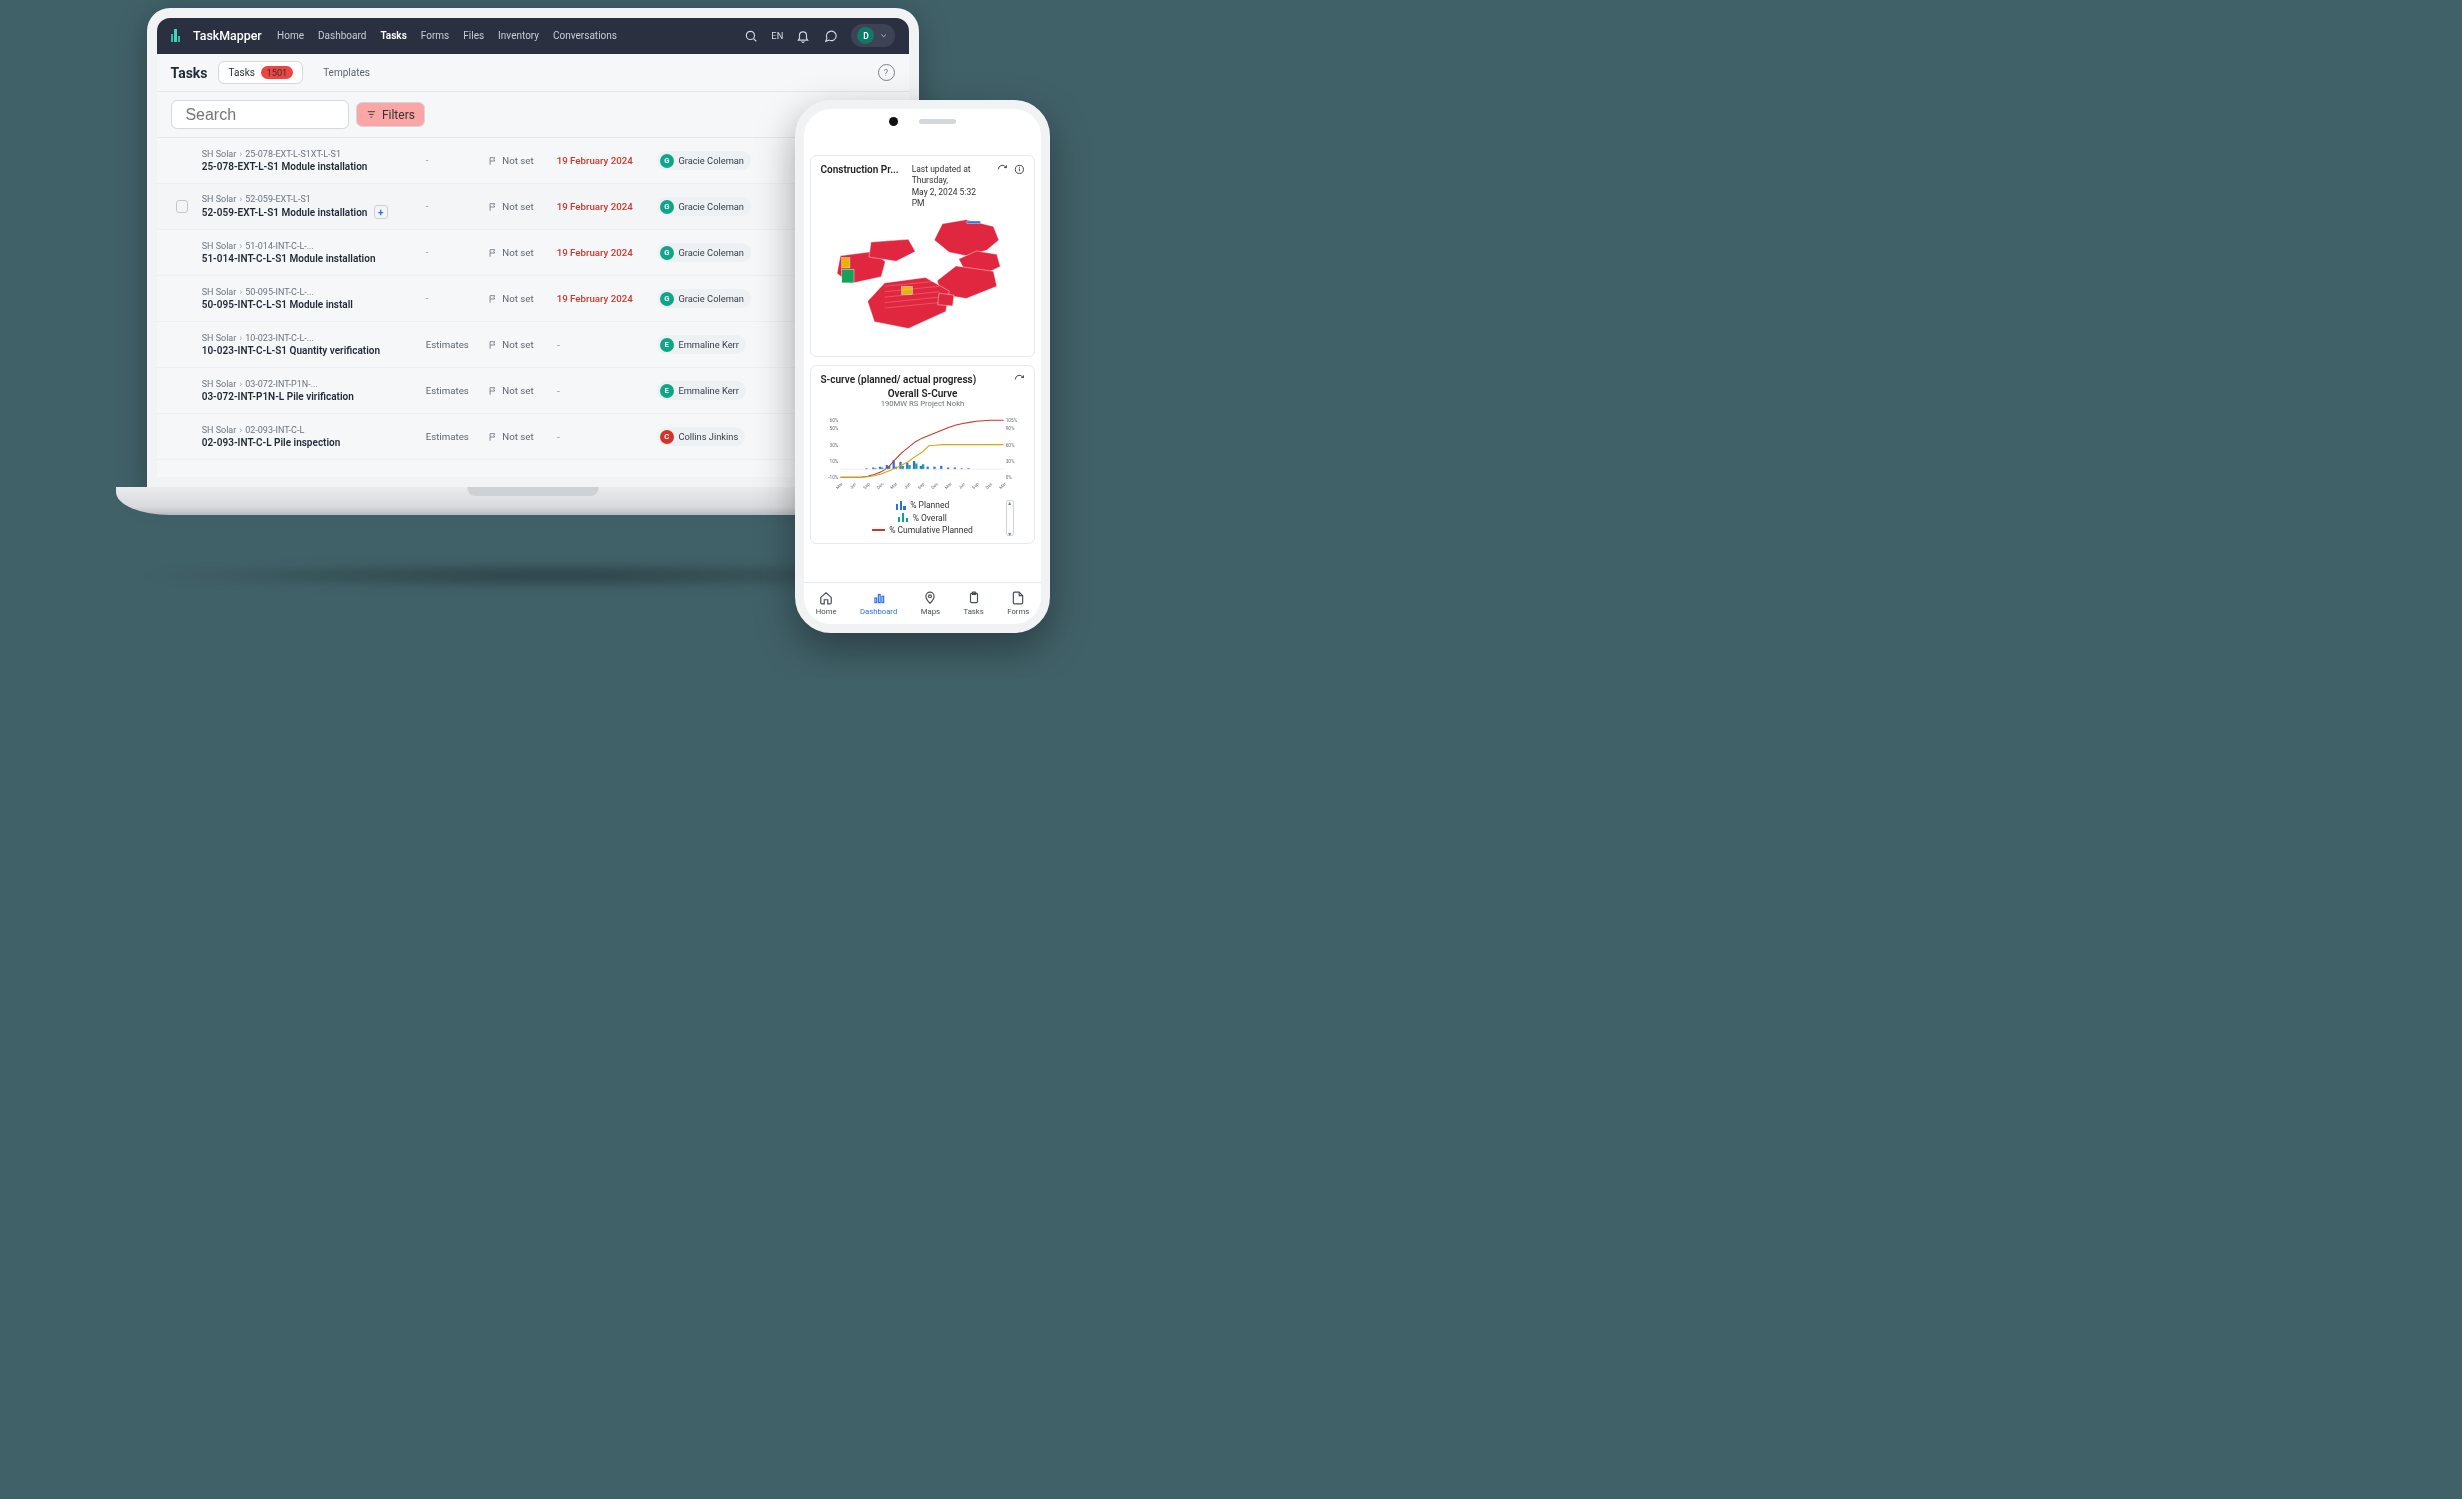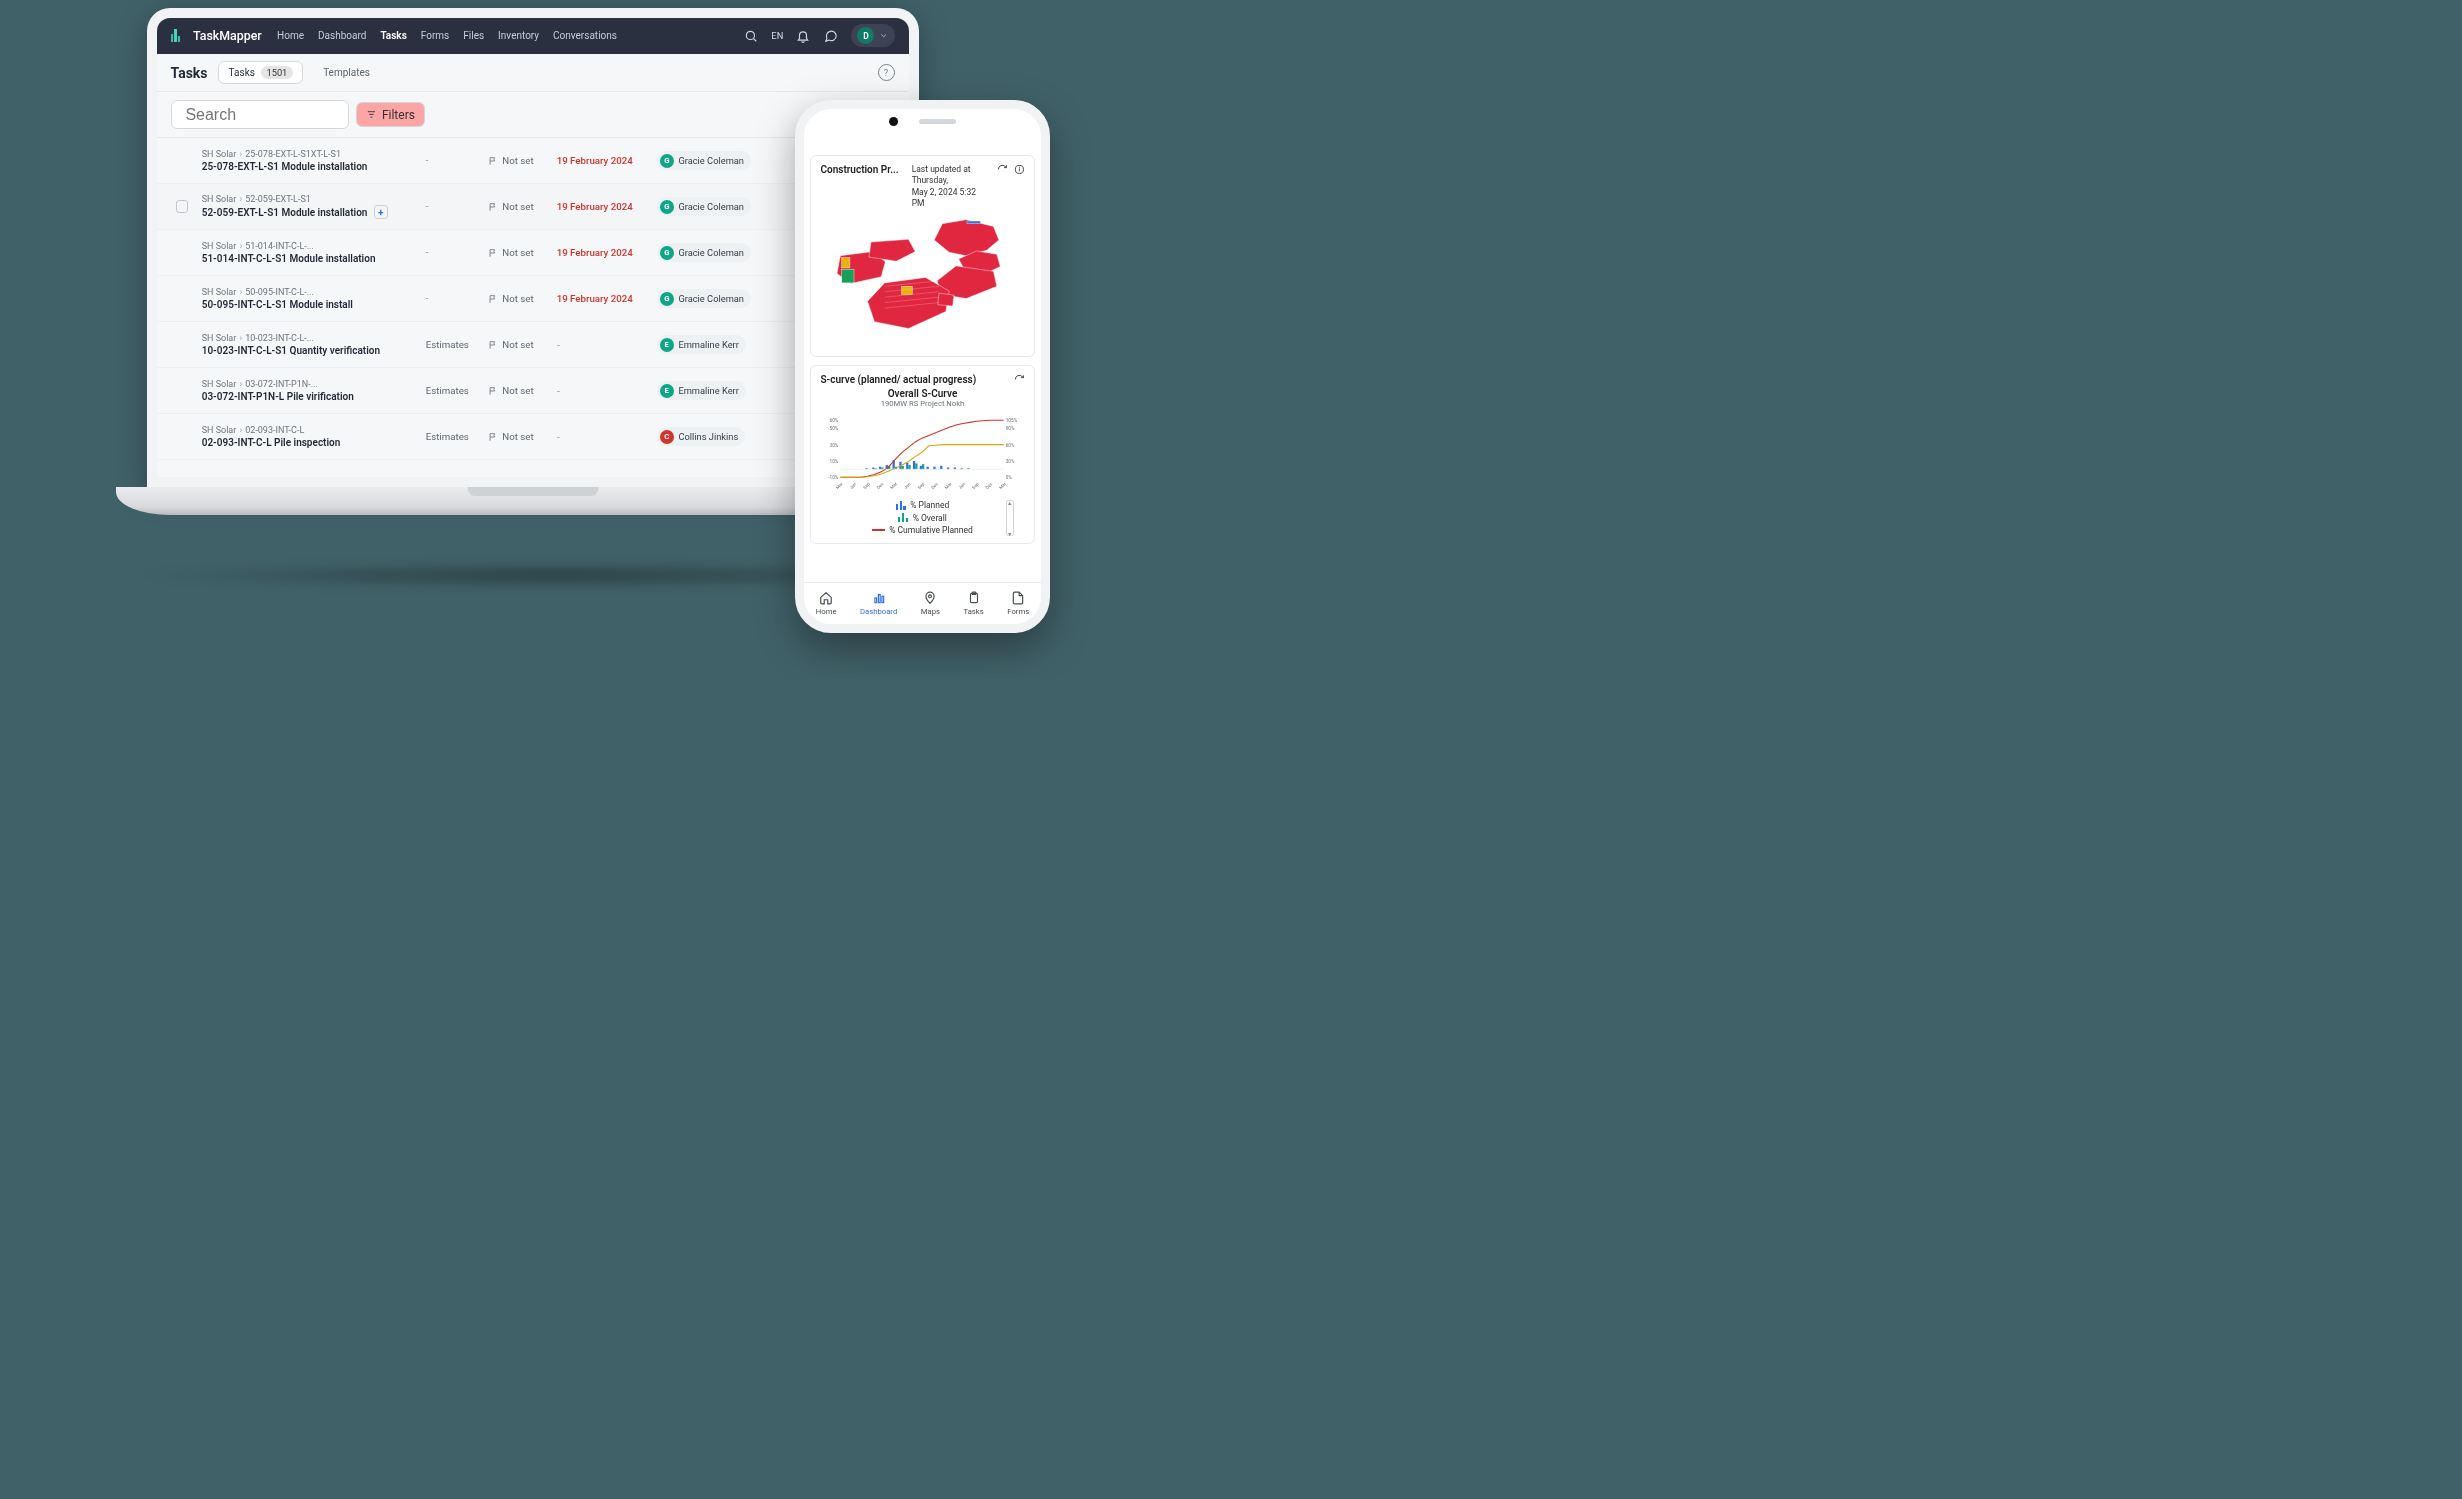--- a/index.html
+++ b/index.html
@@ -114,21 +114,21 @@
 }
 .page-title { font-size:14px; font-weight:700; color:#1f2937; }
 .pill-tab {
   display:flex; align-items:center; gap:6.2px;
   background:#fff; border:0.8px solid #d4d8dd;
   border-radius:6.2px; padding:3.9px 9.3px; font-size:10px;
   color:#1f2937; cursor:pointer;
 }
 .pill-tab.inactive { background:transparent; border:none; color:#5c6470; }
 .badge-count {
-  background:#e5e5e5; padding:0.8px 5.4px; border-radius:7.7px;
+  background:#ef4444; padding:0.8px 5.4px; border-radius:7.7px;
   font-size:9.3px; color:#333;
 }
 .subhead-spacer{flex:1;}
 .help-circle{width:17px;height:17px;border:1.2px solid #7a828c;border-radius:50%;display:flex;align-items:center;justify-content:center;color:#7a828c;font-size:9.3px;cursor:pointer;}
 
 .toolbar {
   display:flex; align-items:center; gap:7.7px;
   padding:7.7px 14px;
   border-bottom:0.8px solid #e4e7eb;
 }

